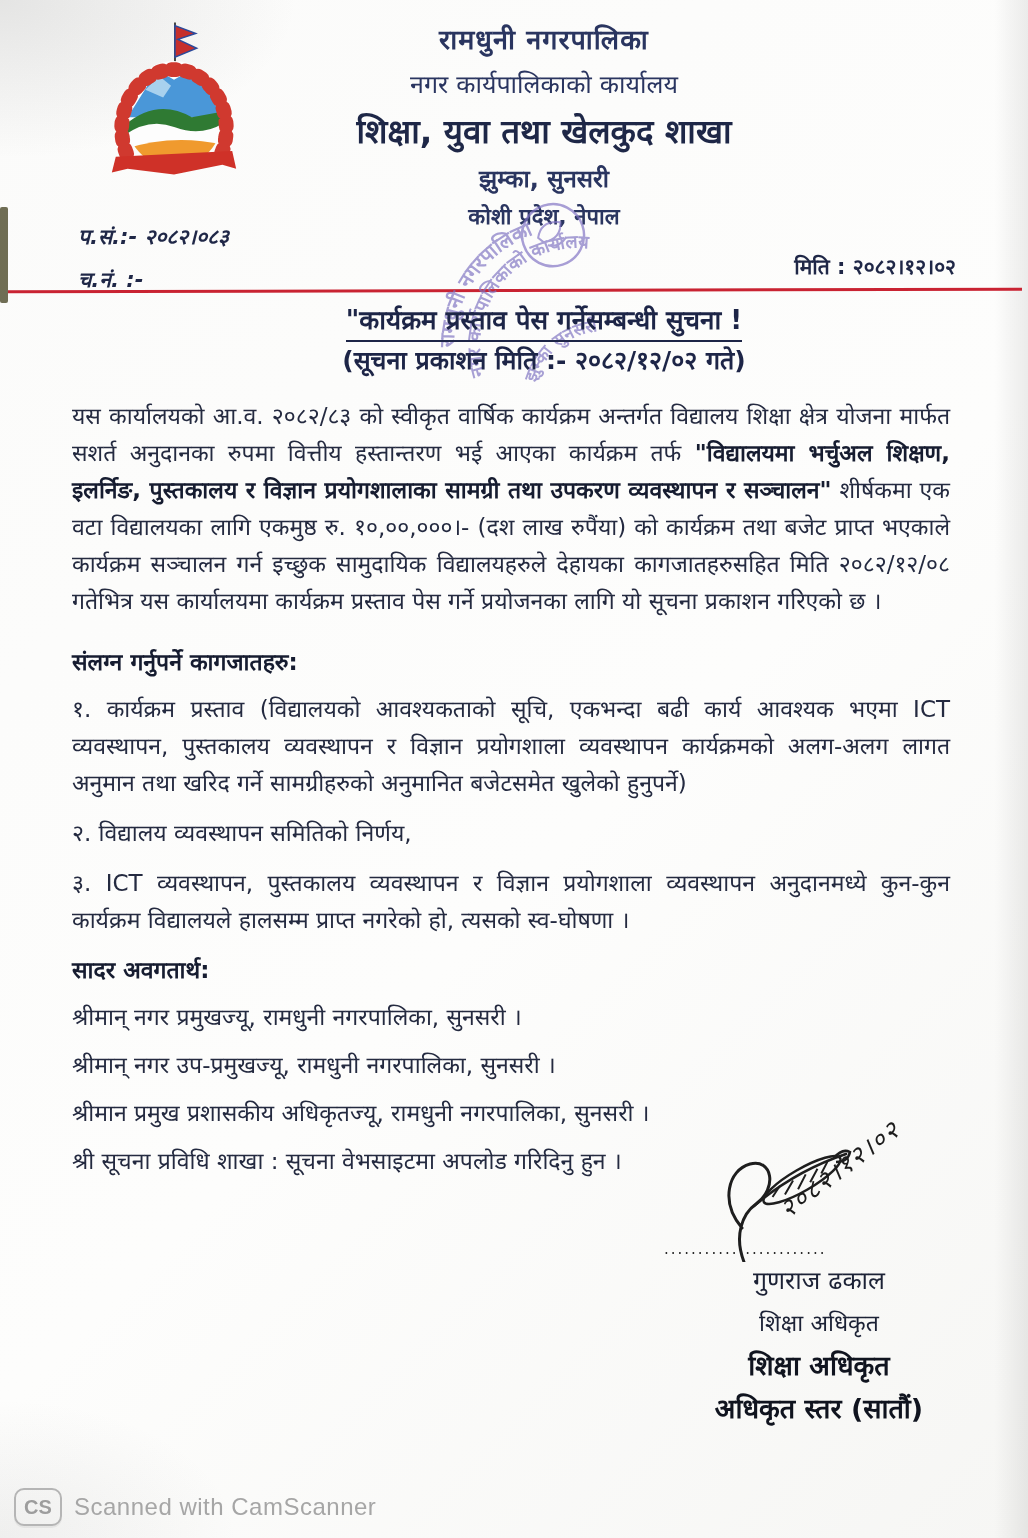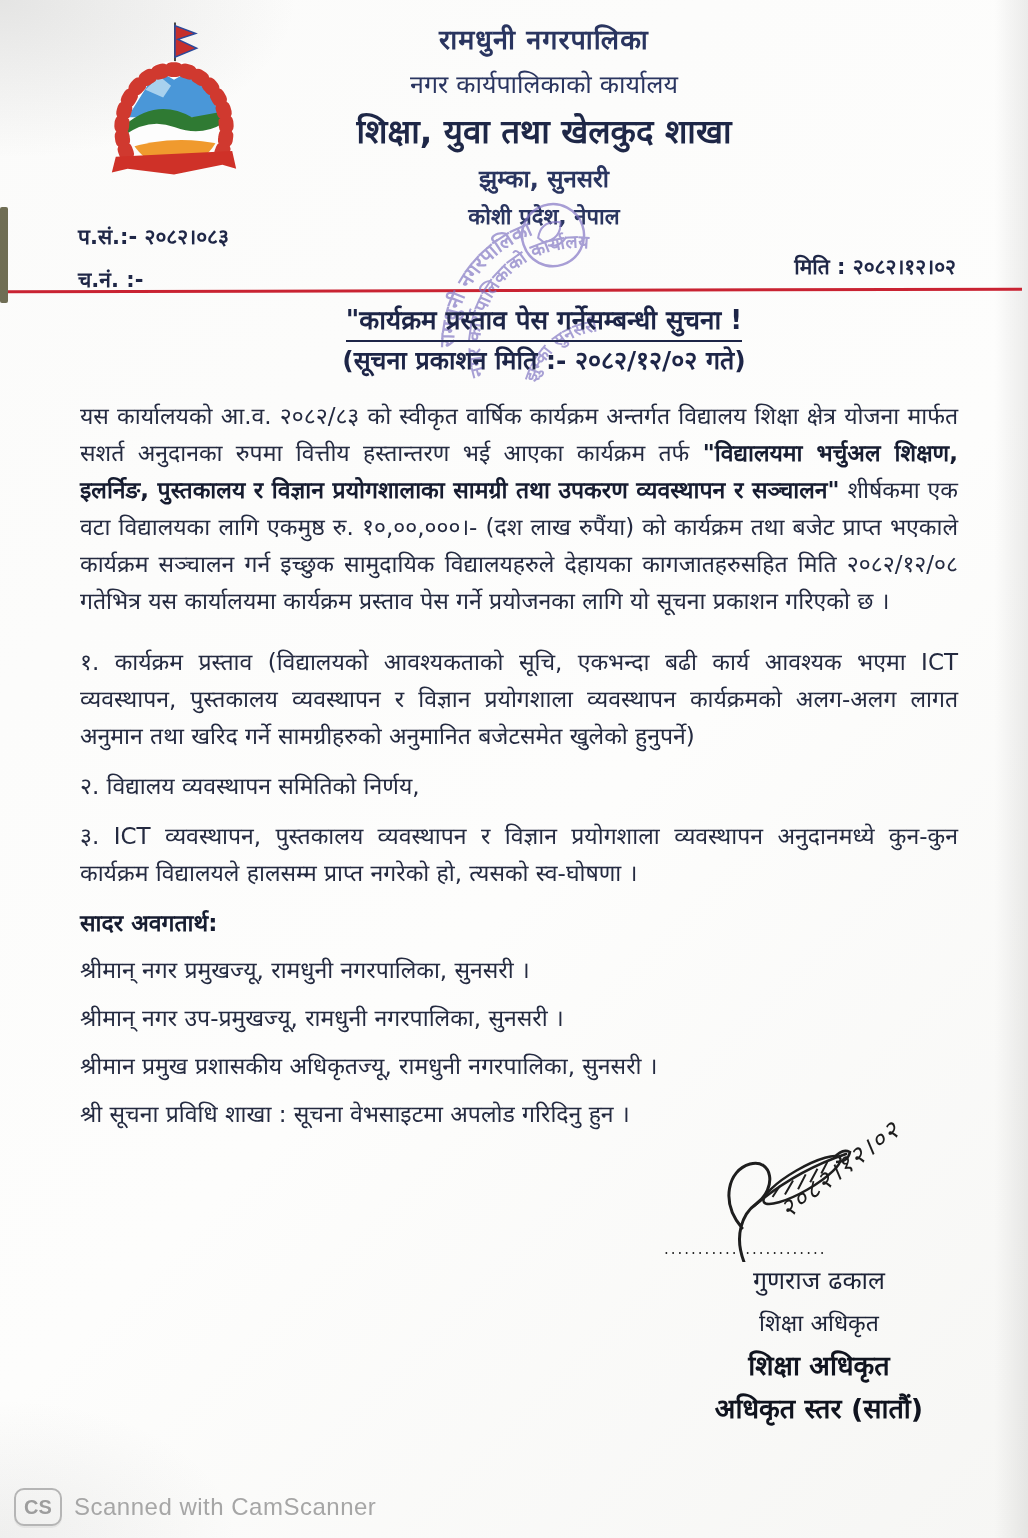--- a/index.html
+++ b/index.html
@@ -24,35 +24,35 @@
   .logo{position:absolute;left:100px;top:16px;width:148px;height:178px;}
 
   .org-block{position:absolute;left:60px;right:0;top:20px;text-align:center;color:#2a3560;}
   .org-line1{font-size:27px;font-weight:600;letter-spacing:1px;}
   .org-line2{font-size:25px;font-weight:500;margin-top:9px;}
   .org-line3{font-size:33px;font-weight:700;color:#1e2747;margin-top:8px;}
   .org-line4{font-size:24px;font-weight:600;margin-top:8px;}
   .org-line5{font-size:22px;font-weight:700;margin-top:6px;}
 
   .ref-block{position:absolute;left:78px;top:222px;font-size:21px;font-weight:700;color:#1f2747;}
-  .ref-line{margin-bottom:15px;}
+  .ref-line{margin-bottom:15px;font-style:italic;}
   .date-line{position:absolute;right:72px;top:252px;font-size:21px;font-weight:700;color:#1f2747;text-align:right;}
 
   .red-rule{position:absolute;left:8px;right:6px;top:289px;height:3px;
     background:#c92332;transform:rotate(-0.15deg);}
 
   .stamp{position:absolute;left:425px;top:186px;width:260px;height:240px;opacity:.8;pointer-events:none;}
   .stamp text{fill:#7f74c2;font-weight:600;}
 
   .title-block{position:absolute;left:60px;right:0;top:301px;text-align:center;}
   .notice-title{display:inline-block;font-size:26px;font-weight:700;color:#1d2547;
     border-bottom:2.5px solid #1d2547;padding-bottom:3px;}
   .notice-subtitle{font-size:25px;font-weight:700;color:#1d2547;}
 
-  .content{position:absolute;left:80px;top:398px;width:878px;font-size:23px;line-height:37px;
+  .content{position:absolute;left:72px;top:398px;width:878px;font-size:23px;line-height:37px;
     text-align:justify;color:#242a40;}
   .content .bold{font-weight:700;color:#161c30;}
   .para{margin:0 0 24px 0;}
   .sec-heading{font-weight:700;color:#161c30;margin:0 0 10px 0;}
   .item{margin:0 0 13px 0;}
   .cc-heading{font-weight:700;color:#161c30;margin:12px 0 10px 0;}
   .recipient{margin:0 0 11px 0;line-height:37px;}
 
   .sig-block{position:absolute;right:44px;top:1132px;width:330px;text-align:center;color:#1c2236;}
   .sig-art{position:relative;height:112px;}
@@ -132,20 +132,21 @@
   </div>
 
   <div class="title-block">
     <div class="notice-title">"कार्यक्रम प्रस्ताव पेस गर्नेसम्बन्धी सुचना !</div>
     <div class="notice-subtitle">(सूचना प्रकाशन मिति :- २०८२/१२/०२ गते)</div>
   </div>
 
   <div class="content">
     <p class="para"><span>यस कार्यालयको आ.व. २०८२/८३ को स्वीकृत वार्षिक कार्यक्रम अन्तर्गत विद्यालय शिक्षा क्षेत्र योजना मार्फत सशर्त अनुदानका रुपमा वित्तीय हस्तान्तरण भई आएका कार्यक्रम तर्फ </span><span class="bold">"विद्यालयमा भर्चुअल शिक्षण, इलर्निङ, पुस्तकालय र विज्ञान प्रयोगशालाका सामग्री तथा उपकरण व्यवस्थापन र सञ्चालन"</span><span> शीर्षकमा एक वटा विद्यालयका लागि एकमुष्ठ रु. १०,००,०००।- (दश लाख रुपैंया) को कार्यक्रम तथा बजेट प्राप्त भएकाले कार्यक्रम सञ्चालन गर्न इच्छुक सामुदायिक विद्यालयहरुले देहायका कागजातहरुसहित मिति २०८२/१२/०८ गतेभित्र यस कार्यालयमा कार्यक्रम प्रस्ताव पेस गर्ने प्रयोजनका लागि यो सूचना प्रकाशन गरिएको छ ।</span></p>
 
+    <p class="sec-heading">संलग्न गर्नुपर्ने कागजातहरु:</p>
     <p class="item">१. कार्यक्रम प्रस्ताव (विद्यालयको आवश्यकताको सूचि, एकभन्दा बढी कार्य आवश्यक भएमा ICT व्यवस्थापन, पुस्तकालय व्यवस्थापन र विज्ञान प्रयोगशाला व्यवस्थापन कार्यक्रमको अलग-अलग लागत अनुमान तथा खरिद गर्ने सामग्रीहरुको अनुमानित बजेटसमेत खुलेको हुनुपर्ने)</p>
     <p class="item">२. विद्यालय व्यवस्थापन समितिको निर्णय,</p>
     <p class="item">३. ICT व्यवस्थापन, पुस्तकालय व्यवस्थापन र विज्ञान प्रयोगशाला व्यवस्थापन अनुदानमध्ये कुन-कुन कार्यक्रम विद्यालयले हालसम्म प्राप्त नगरेको हो, त्यसको स्व-घोषणा ।</p>
 
     <p class="cc-heading">सादर अवगतार्थ:</p>
     <p class="recipient">श्रीमान् नगर प्रमुखज्यू, रामधुनी नगरपालिका, सुनसरी ।</p>
     <p class="recipient">श्रीमान् नगर उप-प्रमुखज्यू, रामधुनी नगरपालिका, सुनसरी ।</p>
     <p class="recipient">श्रीमान प्रमुख प्रशासकीय अधिकृतज्यू, रामधुनी नगरपालिका, सुनसरी ।</p>
     <p class="recipient">श्री सूचना प्रविधि शाखा : सूचना वेभसाइटमा अपलोड गरिदिनु हुन ।</p>
   </div>

